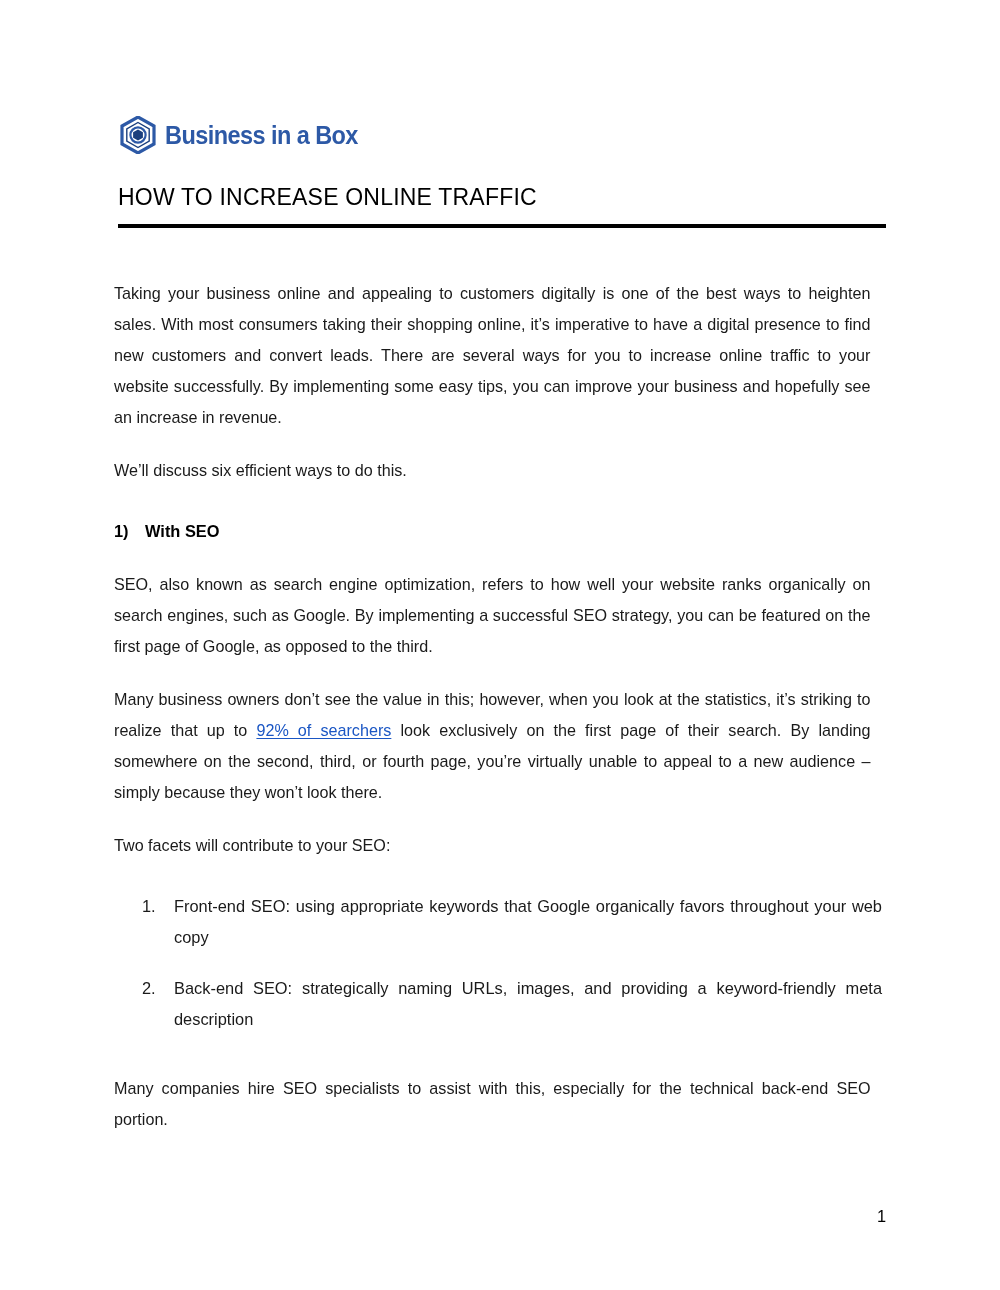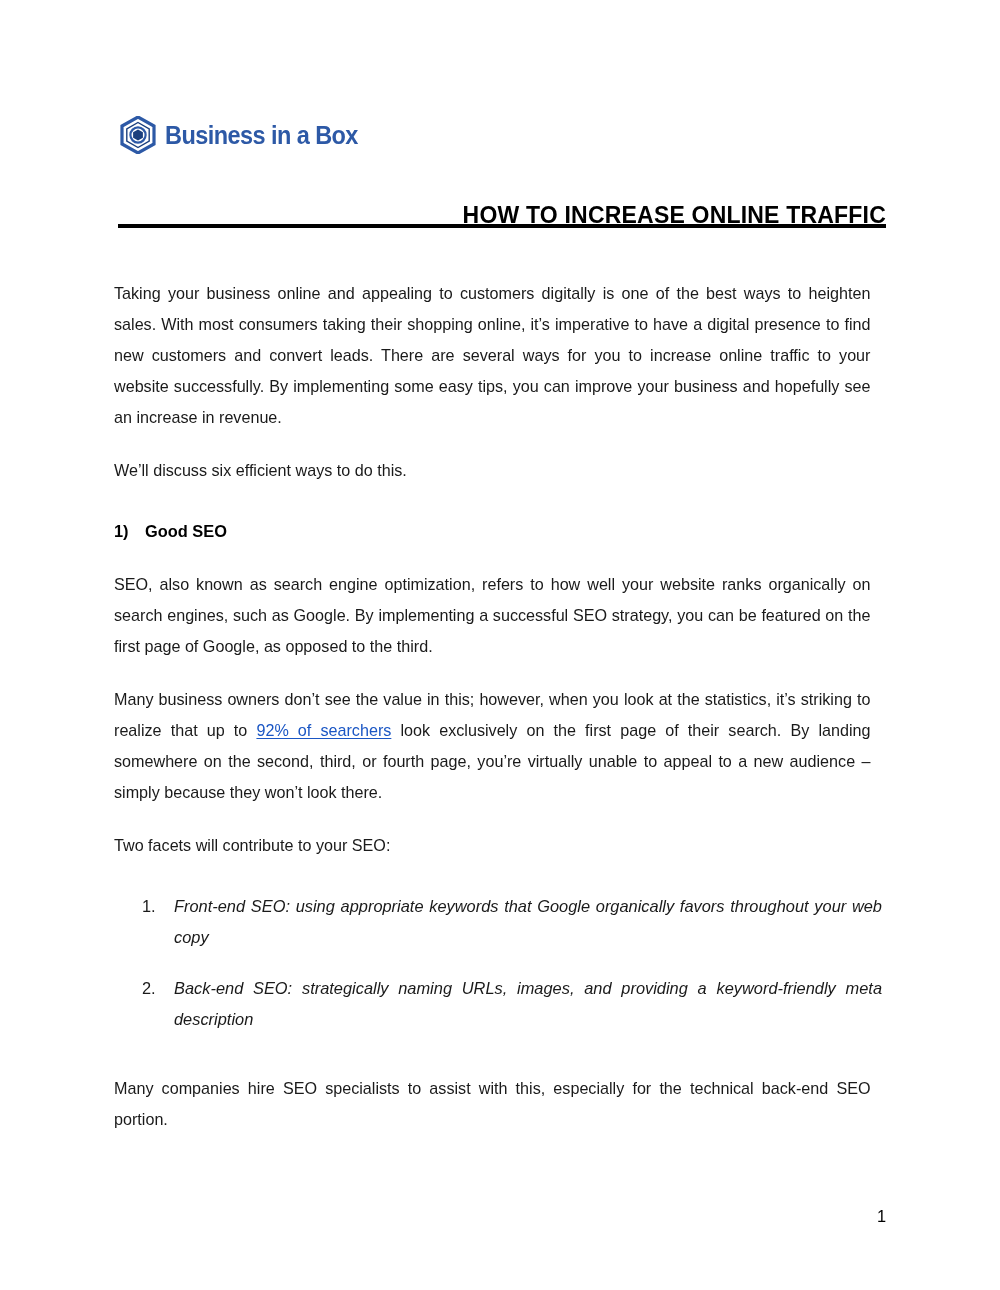--- a/index.html
+++ b/index.html
@@ -50,25 +50,25 @@
     color: #2d59a6;
     transform: scaleX(0.94);
     transform-origin: left center;
     white-space: nowrap;
   }
 
   
   .doc-title {
     position: absolute;
     left: 118px;
-    top: 202px;
+    top: 184px;
     width: 768px;
-    text-align: right;
+    text-align: left;
     font-size: 23px;
-    font-weight: 700;
+    font-weight: 400;
     letter-spacing: 0.2px;
     color: #000;
     white-space: nowrap;
   }
   .title-rule {
     position: absolute;
     left: 118px;
     top: 224px;
     width: 768px;
     height: 4px;
@@ -130,21 +130,20 @@
   ol.facets li:last-child { margin-bottom: 0; }
   ol.facets .marker {
     width: 32px;
     margin-left: 28px;
     flex: 0 0 auto;
   }
   ol.facets .li-text {
     flex: 1 1 auto;
     text-align: justify;
     text-justify: inter-word;
-    font-style: italic;
   }
 
   .spacer-before-list { height: 8px; }
   .spacer-after-list { height: 16px; }
 
   
   .page-number {
     position: absolute;
     right: 114px;
     top: 1206px;
@@ -172,21 +171,21 @@
   <div class="title-rule"></div>
 
   <div class="content">
 
     <p class="body">Taking your business online and appealing to customers digitally is one of the best ways to heighten sales. With most consumers taking their shopping online, it’s imperative to have a digital presence to find new customers and convert leads. There are several ways for you to increase online traffic to your website successfully. By implementing some easy tips, you can improve your business and hopefully see an increase in revenue.</p>
 
     <p class="body gap-lg">We’ll discuss six efficient ways to do this.</p>
 
     <div class="heading-num">
       <span class="num">1)</span>
-      <span class="txt">Good SEO</span>
+      <span class="txt">With SEO</span>
     </div>
 
     <p class="body">SEO, also known as search engine optimization, refers to how well your website ranks organically on search engines, such as Google. By implementing a successful SEO strategy, you can be featured on the first page of Google, as opposed to the third.</p>
 
     <p class="body"><span>Many business owners don’t see the value in this; however, when you look at the statistics, it’s striking to realize that up to </span><a class="inline-link" href="#">92% of searchers</a><span> look exclusively on the first page of their search. By landing somewhere on the second, third, or fourth page, you’re virtually unable to appeal to a new audience – simply because they won’t look there.</span></p>
 
     <p class="body">Two facets will contribute to your SEO:</p>
 
     <div class="spacer-before-list"></div>
 

